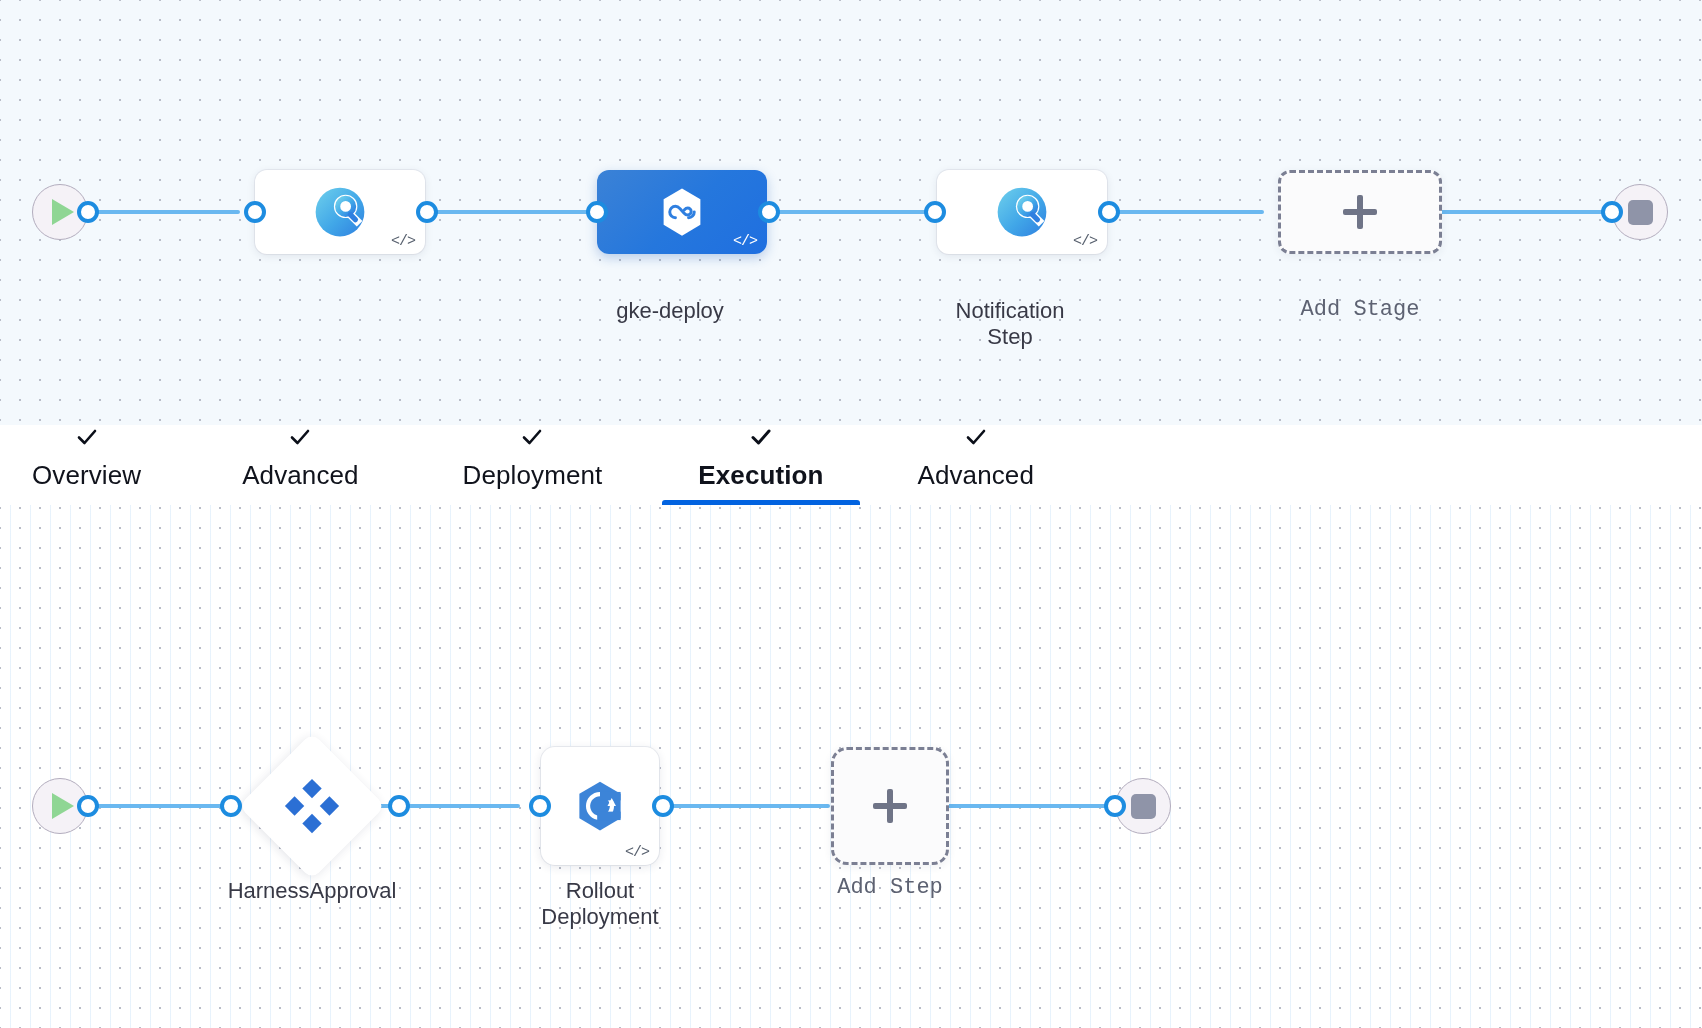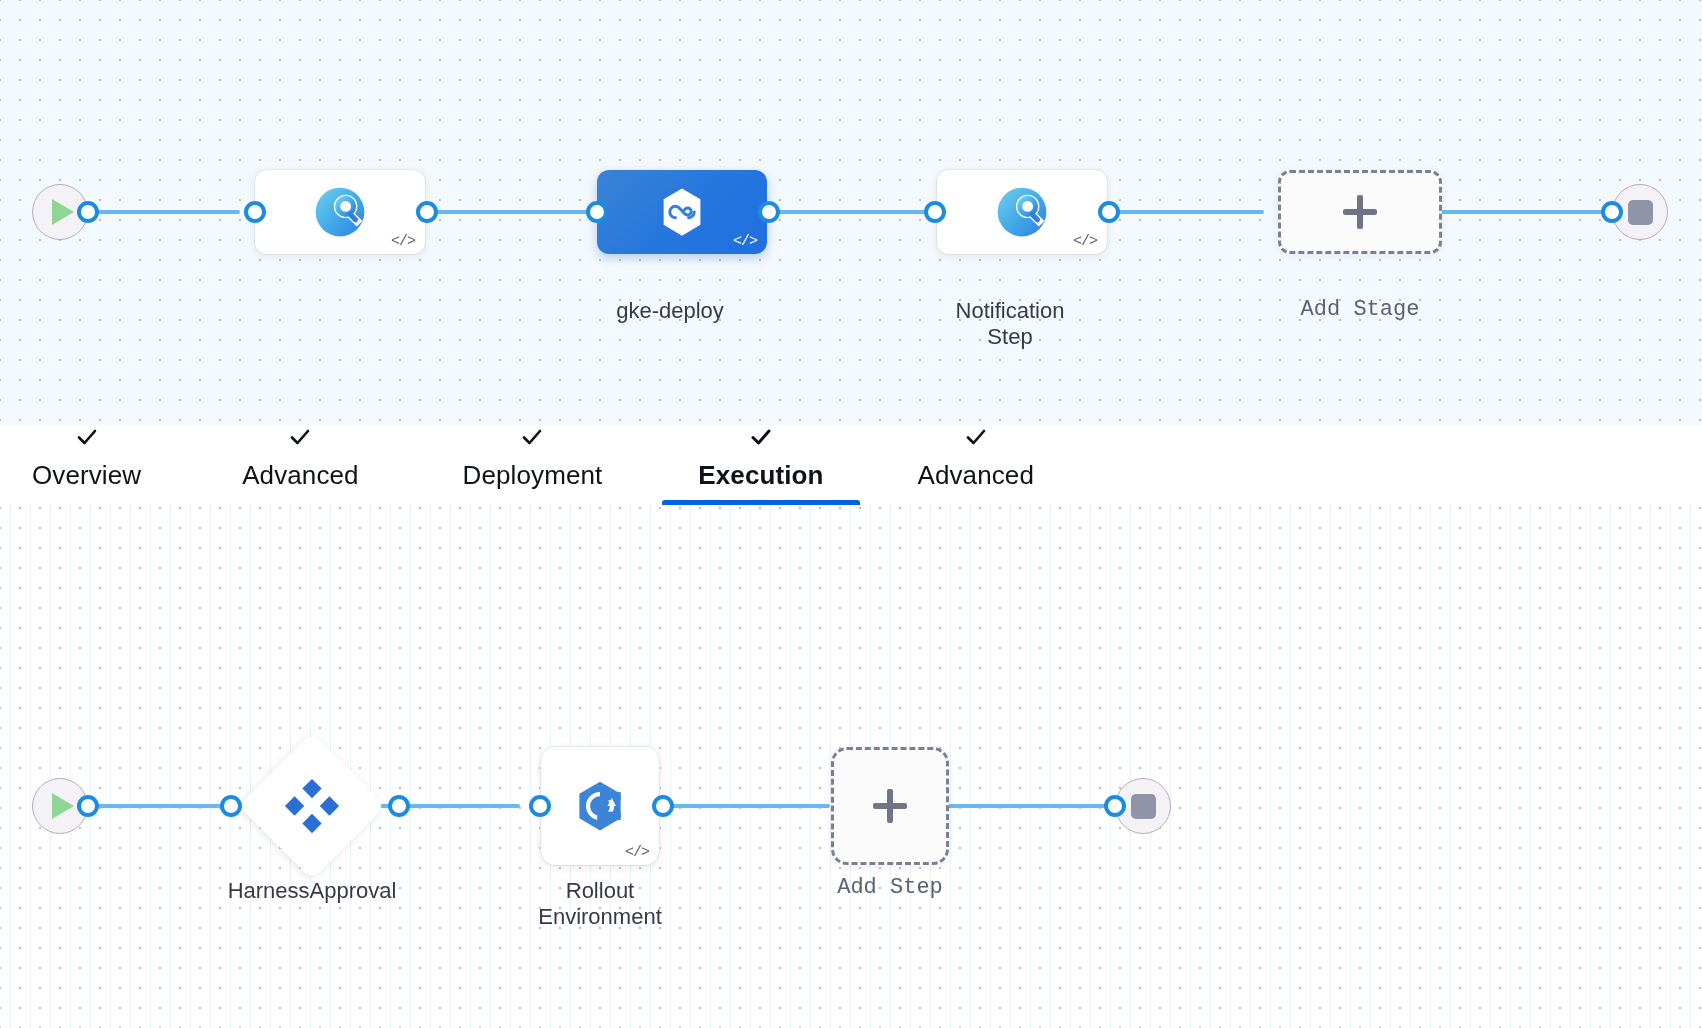--- a/index.html
+++ b/index.html
@@ -325,21 +325,21 @@
             <path d="M32 17 L54 17 L54 26 L32 26 Z" fill="#3c84d8"></path>
             <path d="M26 32a6 6 0 1 1 6 6" fill="none" stroke="#ffffff" stroke-width="0"></path>
             <path d="M44.5 23.5 L49 32 L40 32 Z" fill="#ffffff"></path>
             <rect x="29" y="38" width="25" height="9" fill="#3c84d8"></rect>
           </svg>
           <span class="code-badge">&lt;/&gt;</span>
         </div>
       </div>
       <div class="dot" style="left:540px;top:301px;"></div>
       <div class="dot" style="left:663px;top:301px;"></div>
-      <div class="nlabel" style="left:600px;top:373px;width:170px;">Rollout Environment</div>
+      <div class="nlabel" style="left:600px;top:373px;width:170px;">Rollout Deployment</div>
 
       <div class="node" style="left:890px;top:301px;">
         <div class="add-card add-step">
           <div class="plus"></div>
         </div>
       </div>
       <div class="nlabel muted" style="left:890px;top:370px;width:220px;">Add Step</div>
 
       <div class="terminal" style="left:1143px;top:301px;">
         <div class="stop-sq"></div>

